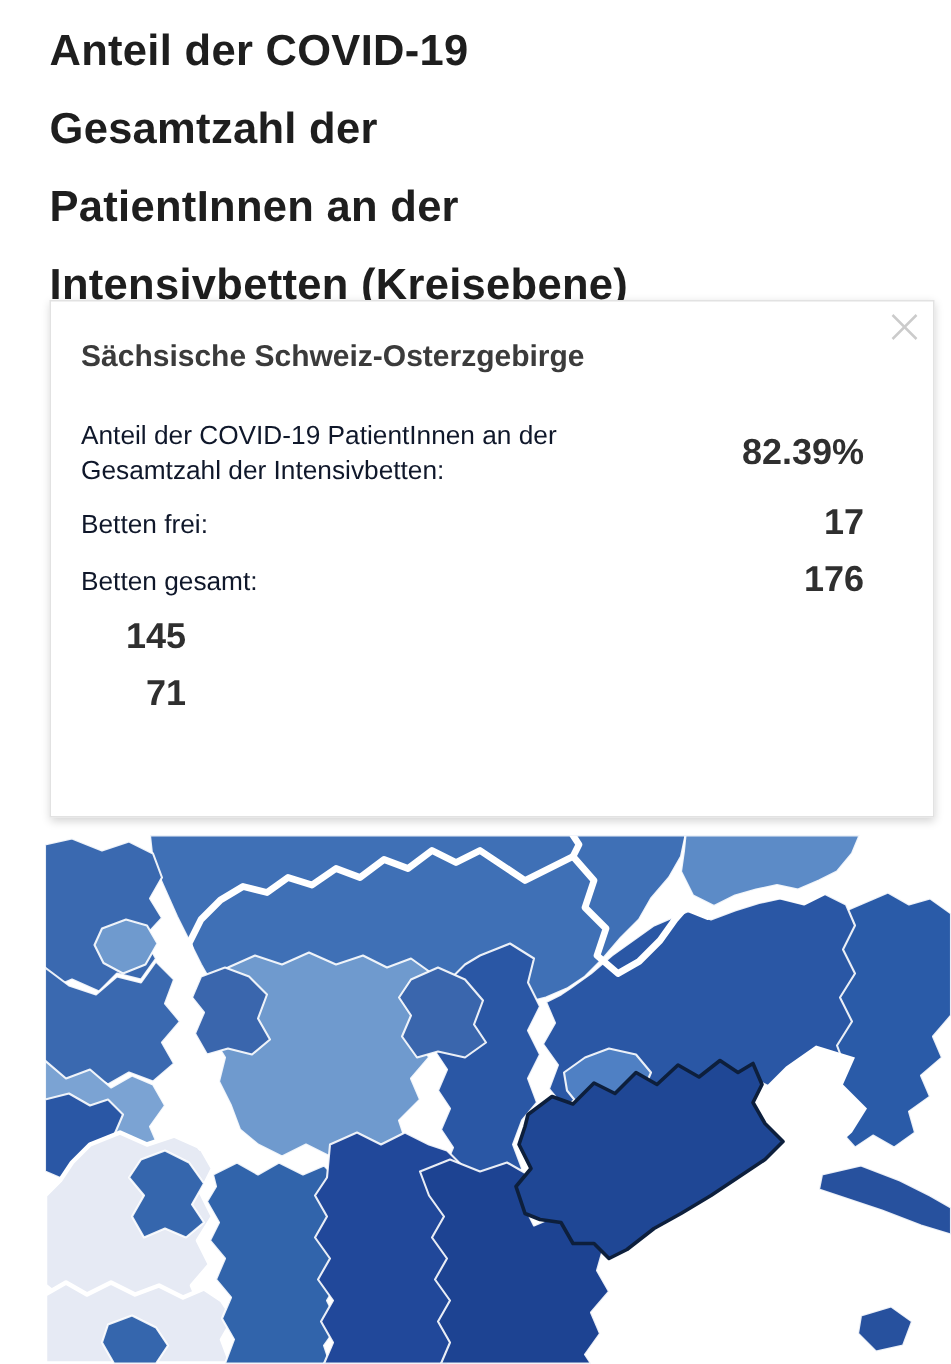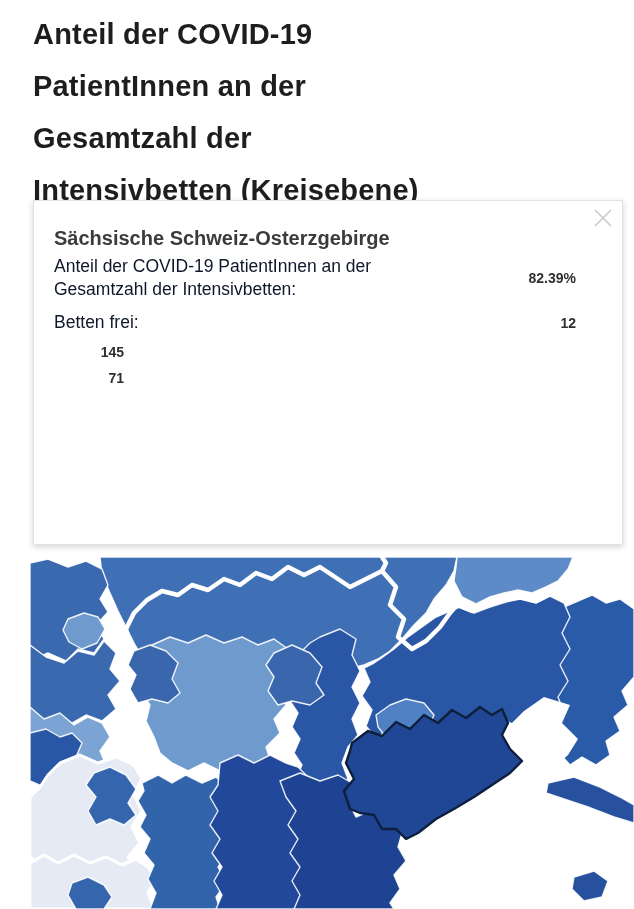--- a/index.html
+++ b/index.html
@@ -47,36 +47,37 @@
     cursor: pointer;
     display: flex;
     align-items: center;
     justify-content: center;
   }
   .popup-close svg { display: block; }
   .popup-title {
     font-size: 20px;
     font-weight: 700;
     color: #3b3b3b;
+    margin-bottom: 24px;
   }
   .popup-rows { padding-right: 26px; }
   .prow {
     display: flex;
     justify-content: space-between;
     align-items: center;
     padding: 5px 0;
   }
   .plabel {
     max-width: 400px;
     font-size: 17.5px;
     line-height: 23px;
     color: #0f172a;
   }
   .pvalue {
-    font-size: 14px;
+    font-size: 24px;
     font-weight: 700;
     color: #2f2f2f;
     text-align: right;
     min-width: 70px;
   }
 
   
   .map-wrap {
     position: absolute;
     left: 30px;
@@ -123,45 +124,49 @@
     stroke: var(--map-selected-stroke);
     stroke-width: 2.4;
     stroke-linejoin: round;
   }
 </style>
 </head>
 <body>
 
 <h1 class="page-title">
   <span>Anteil der COVID-19</span>
+  <span>Gesamtzahl der</span>
   <span>PatientInnen an der</span>
-  <span>Gesamtzahl der</span>
   <span>Intensivbetten (Kreisebene)</span>
 </h1>
 
 <div class="popup">
   <div class="popup-close">
     <svg width="22" height="22" viewBox="0 0 22 22">
       <line x1="3" y1="3" x2="19" y2="19" stroke="#cbcbcb" stroke-width="1.7"></line>
       <line x1="19" y1="3" x2="3" y2="19" stroke="#cbcbcb" stroke-width="1.7"></line>
     </svg>
   </div>
   <div class="popup-title">Sächsische Schweiz-Osterzgebirge</div>
   <div class="popup-rows">
   <div class="prow">
     <div class="plabel">Anteil der COVID-19 PatientInnen an der Gesamtzahl der Intensivbetten:</div>
     <div class="pvalue">82.39%</div>
   </div>
 
   <div class="prow">
     <div class="plabel">Betten frei:</div>
-    <div class="pvalue">12</div>
-  </div>
-
-
+    <div class="pvalue">17</div>
+  </div>
+
+
+  <div class="prow">
+    <div class="plabel">Betten gesamt:</div>
+    <div class="pvalue">176</div>
+  </div>
 
   <div class="prow">
     <div class="pvalue">145</div>
   </div>
 
   <div class="prow">
     <div class="pvalue">71</div>
   </div>
 </div>
 </div>

